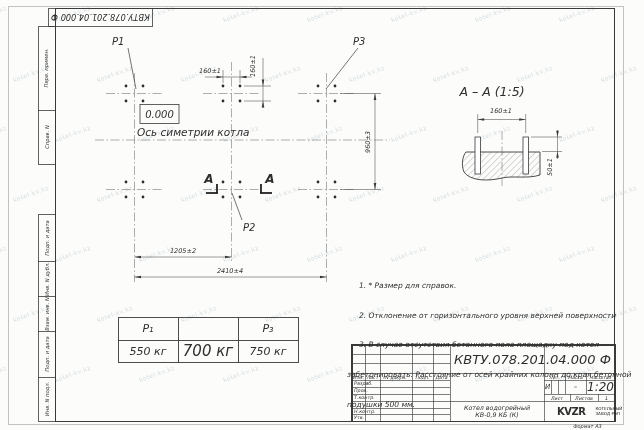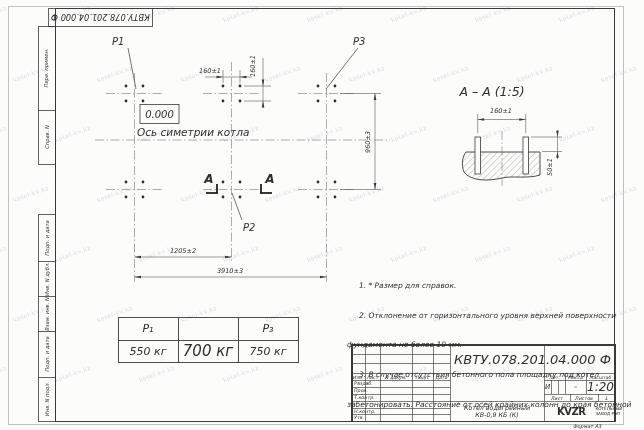--- a/index.html
+++ b/index.html
@@ -275,32 +275,31 @@
 
   <div class="t" style="left:112px;top:36px;font-size:10px;">P1</div>
   <div class="t" style="left:353px;top:36px;font-size:10px;">P3</div>
   <div class="t" style="left:243px;top:222px;font-size:10px;">P2</div>
   <div class="cbox" style="left:140px;top:104.5px;width:39px;height:19px;font-size:10px;">0.000</div>
   <div class="t" style="left:137px;top:126px;font-size:10.5px;">Ось симетрии котла</div>
   <div class="ct" style="left:210px;top:66.5px;font-size:6.5px;">160±1</div>
   <div class="rc" style="left:252.5px;top:66px;font-size:6.5px;">160±1</div>
   <div class="rc" style="left:367.5px;top:141.5px;font-size:6.5px;">960±3</div>
   <div class="ct" style="left:183px;top:246.5px;font-size:6.5px;">1205±2</div>
-  <div class="ct" style="left:230px;top:266.5px;font-size:6.5px;">3910±3</div>
+  <div class="ct" style="left:230px;top:266.5px;font-size:6.5px;">2410±4</div>
   <div class="ct" style="left:209px;top:172px;font-size:12px;font-weight:600;">А</div>
   <div class="ct" style="left:270px;top:172px;font-size:12px;font-weight:600;">А</div>
 
   <div class="ct" style="left:492px;top:84px;font-size:12.5px;">А – А (1:5)</div>
   <div class="ct" style="left:501px;top:107px;font-size:6.5px;">160±1</div>
   <div class="rc" style="left:550px;top:167px;font-size:6.5px;">50±1</div>
 
   <div class="notes">
     <div>     1. * Размер для справок.</div>
     <div>     2. Отклонение от горизонтального уровня верхней поверхности</div>
-    <div>фундамента не более 10 мм.</div>
     <div>     3. В случае отсутствия бетонного пола площадку под котел</div>
     <div>забетонировать. Расстояние от осей крайних колонн до края бетонной</div>
     <div>подушки 500 мм.</div>
     
     
   </div>
 
   <div class="cbox" style="left:118px;top:317.5px;width:60px;height:22.5px;font-size:11px;">P₁</div>
   <div class="cbox" style="left:238px;top:317.5px;width:60px;height:22.5px;font-size:11px;">P₃</div>
   <div class="cbox" style="left:118px;top:340px;width:60px;height:22.5px;font-size:11px;">550 кг</div>

